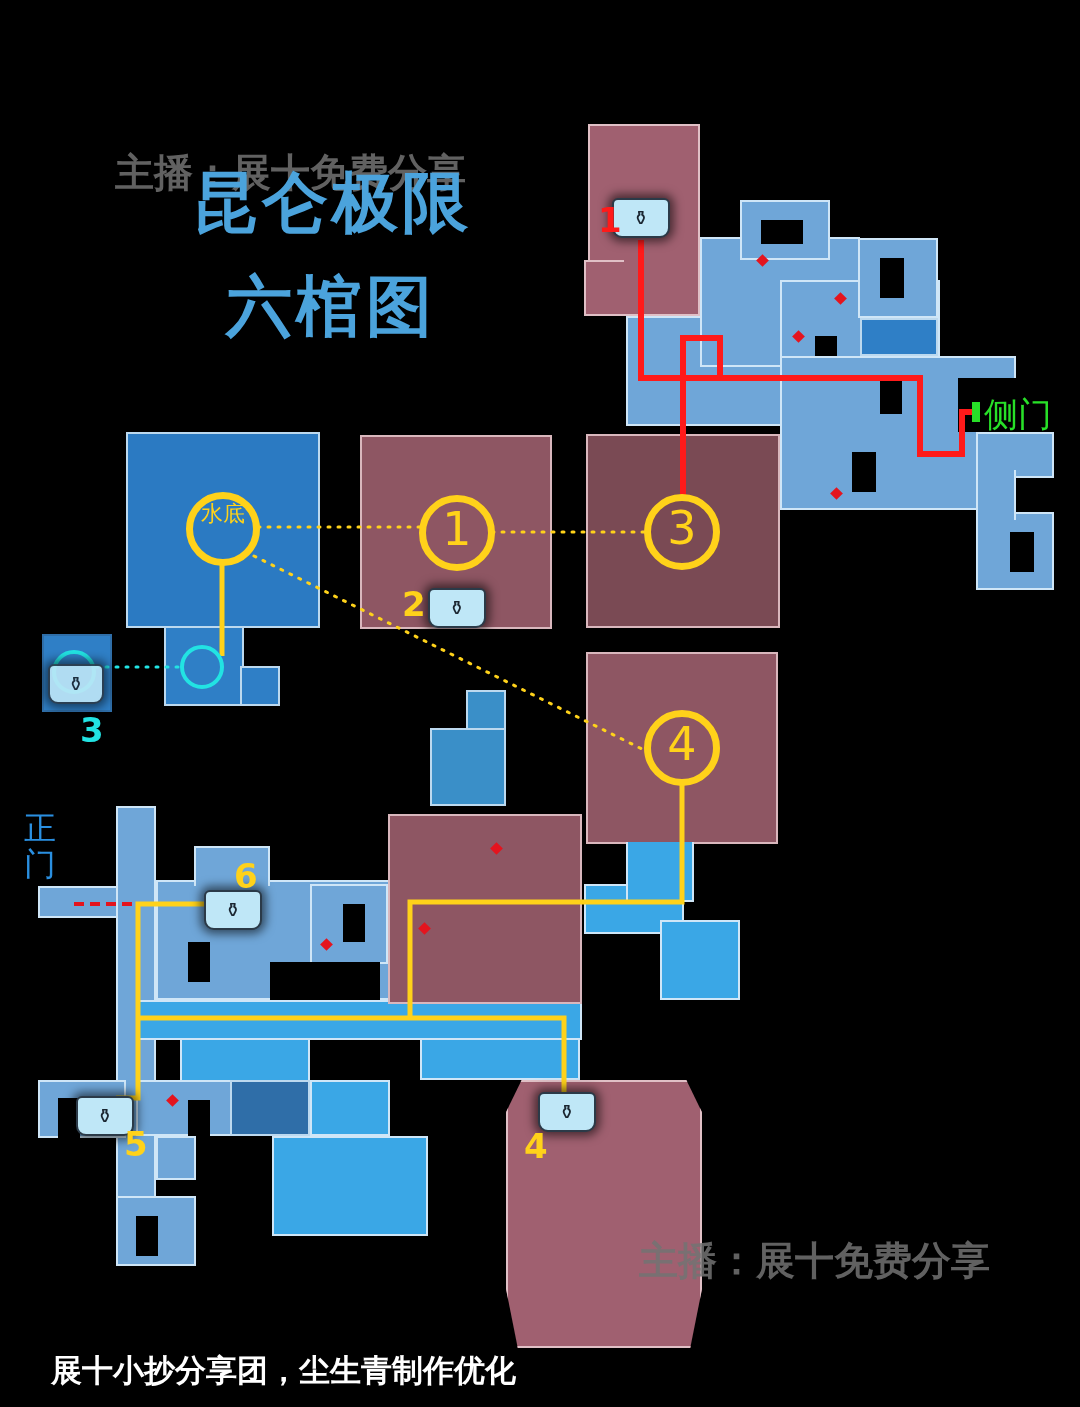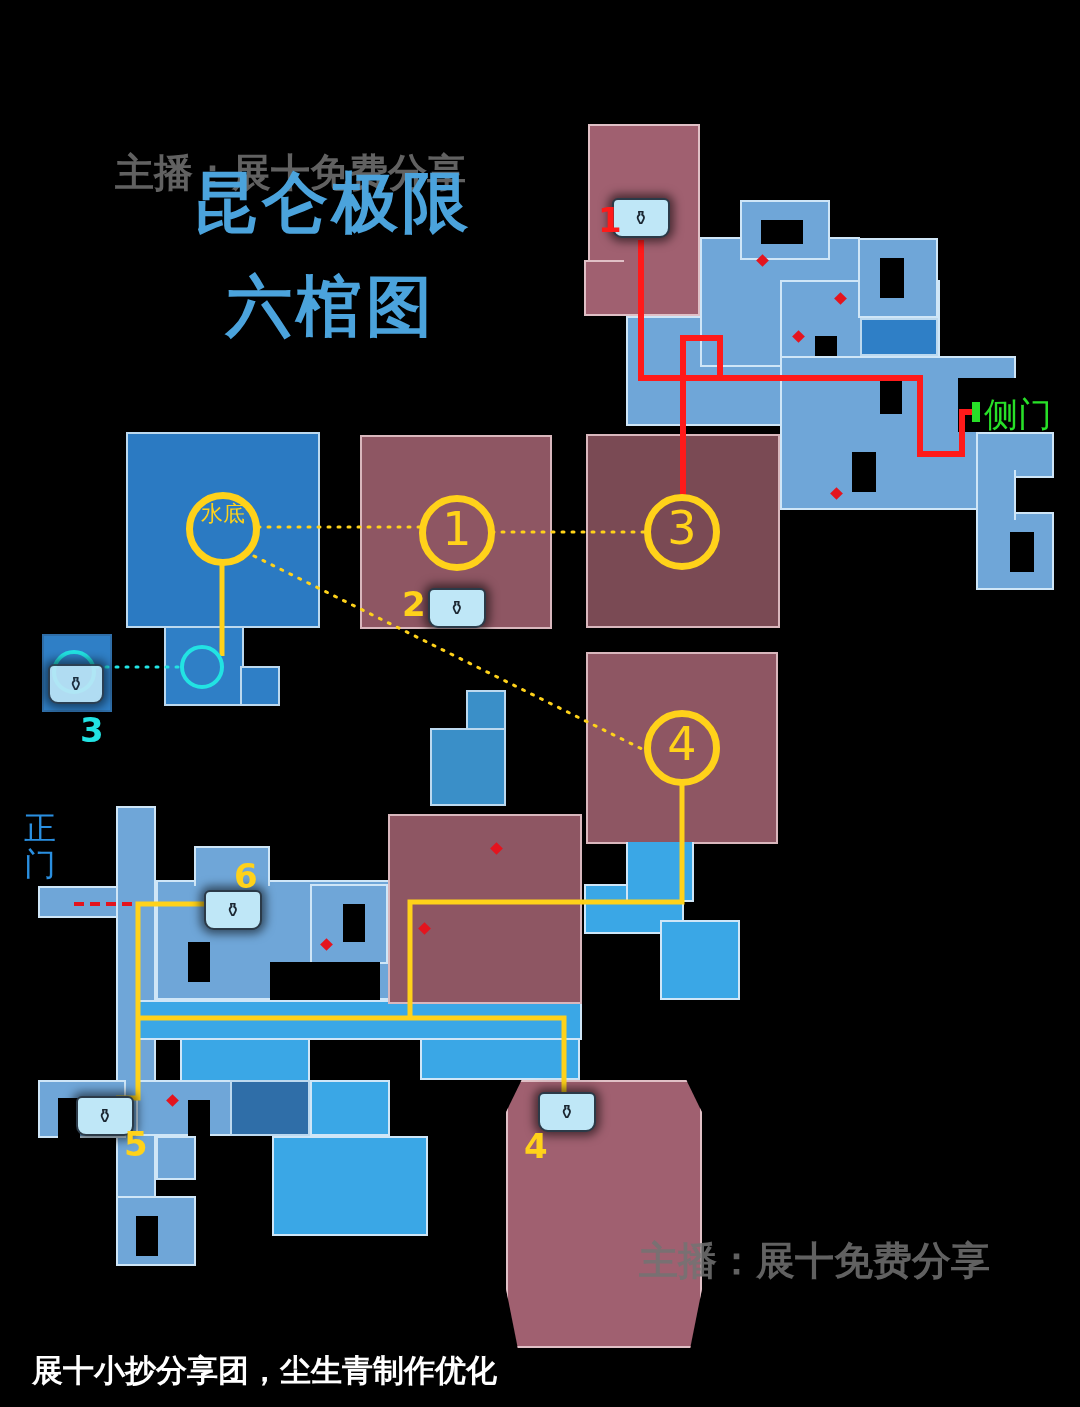--- a/index.html
+++ b/index.html
@@ -165,13 +165,13 @@
 <div class="abs chest" style="left:538px;top:1092px;">⚱</div>
 <div class="abs num-yellow" style="left:524px;top:1126px;">4</div>
 
 <div class="abs chest" style="left:76px;top:1096px;">⚱</div>
 <div class="abs num-yellow" style="left:124px;top:1124px;">5</div>
 
 <div class="abs chest" style="left:204px;top:890px;">⚱</div>
 <div class="abs num-yellow" style="left:234px;top:856px;">6</div>
 
 <div class="abs wm" style="left:620px;top:1234px;">主播：展十免费分享</div>
-<div class="abs footer" style="left:32px;top:1350px;">展十小抄分享团，尘生青制作优化</div>
+<div class="abs footer" style="left:51px;top:1350px;">展十小抄分享团，尘生青制作优化</div>
 
 </body></html>

